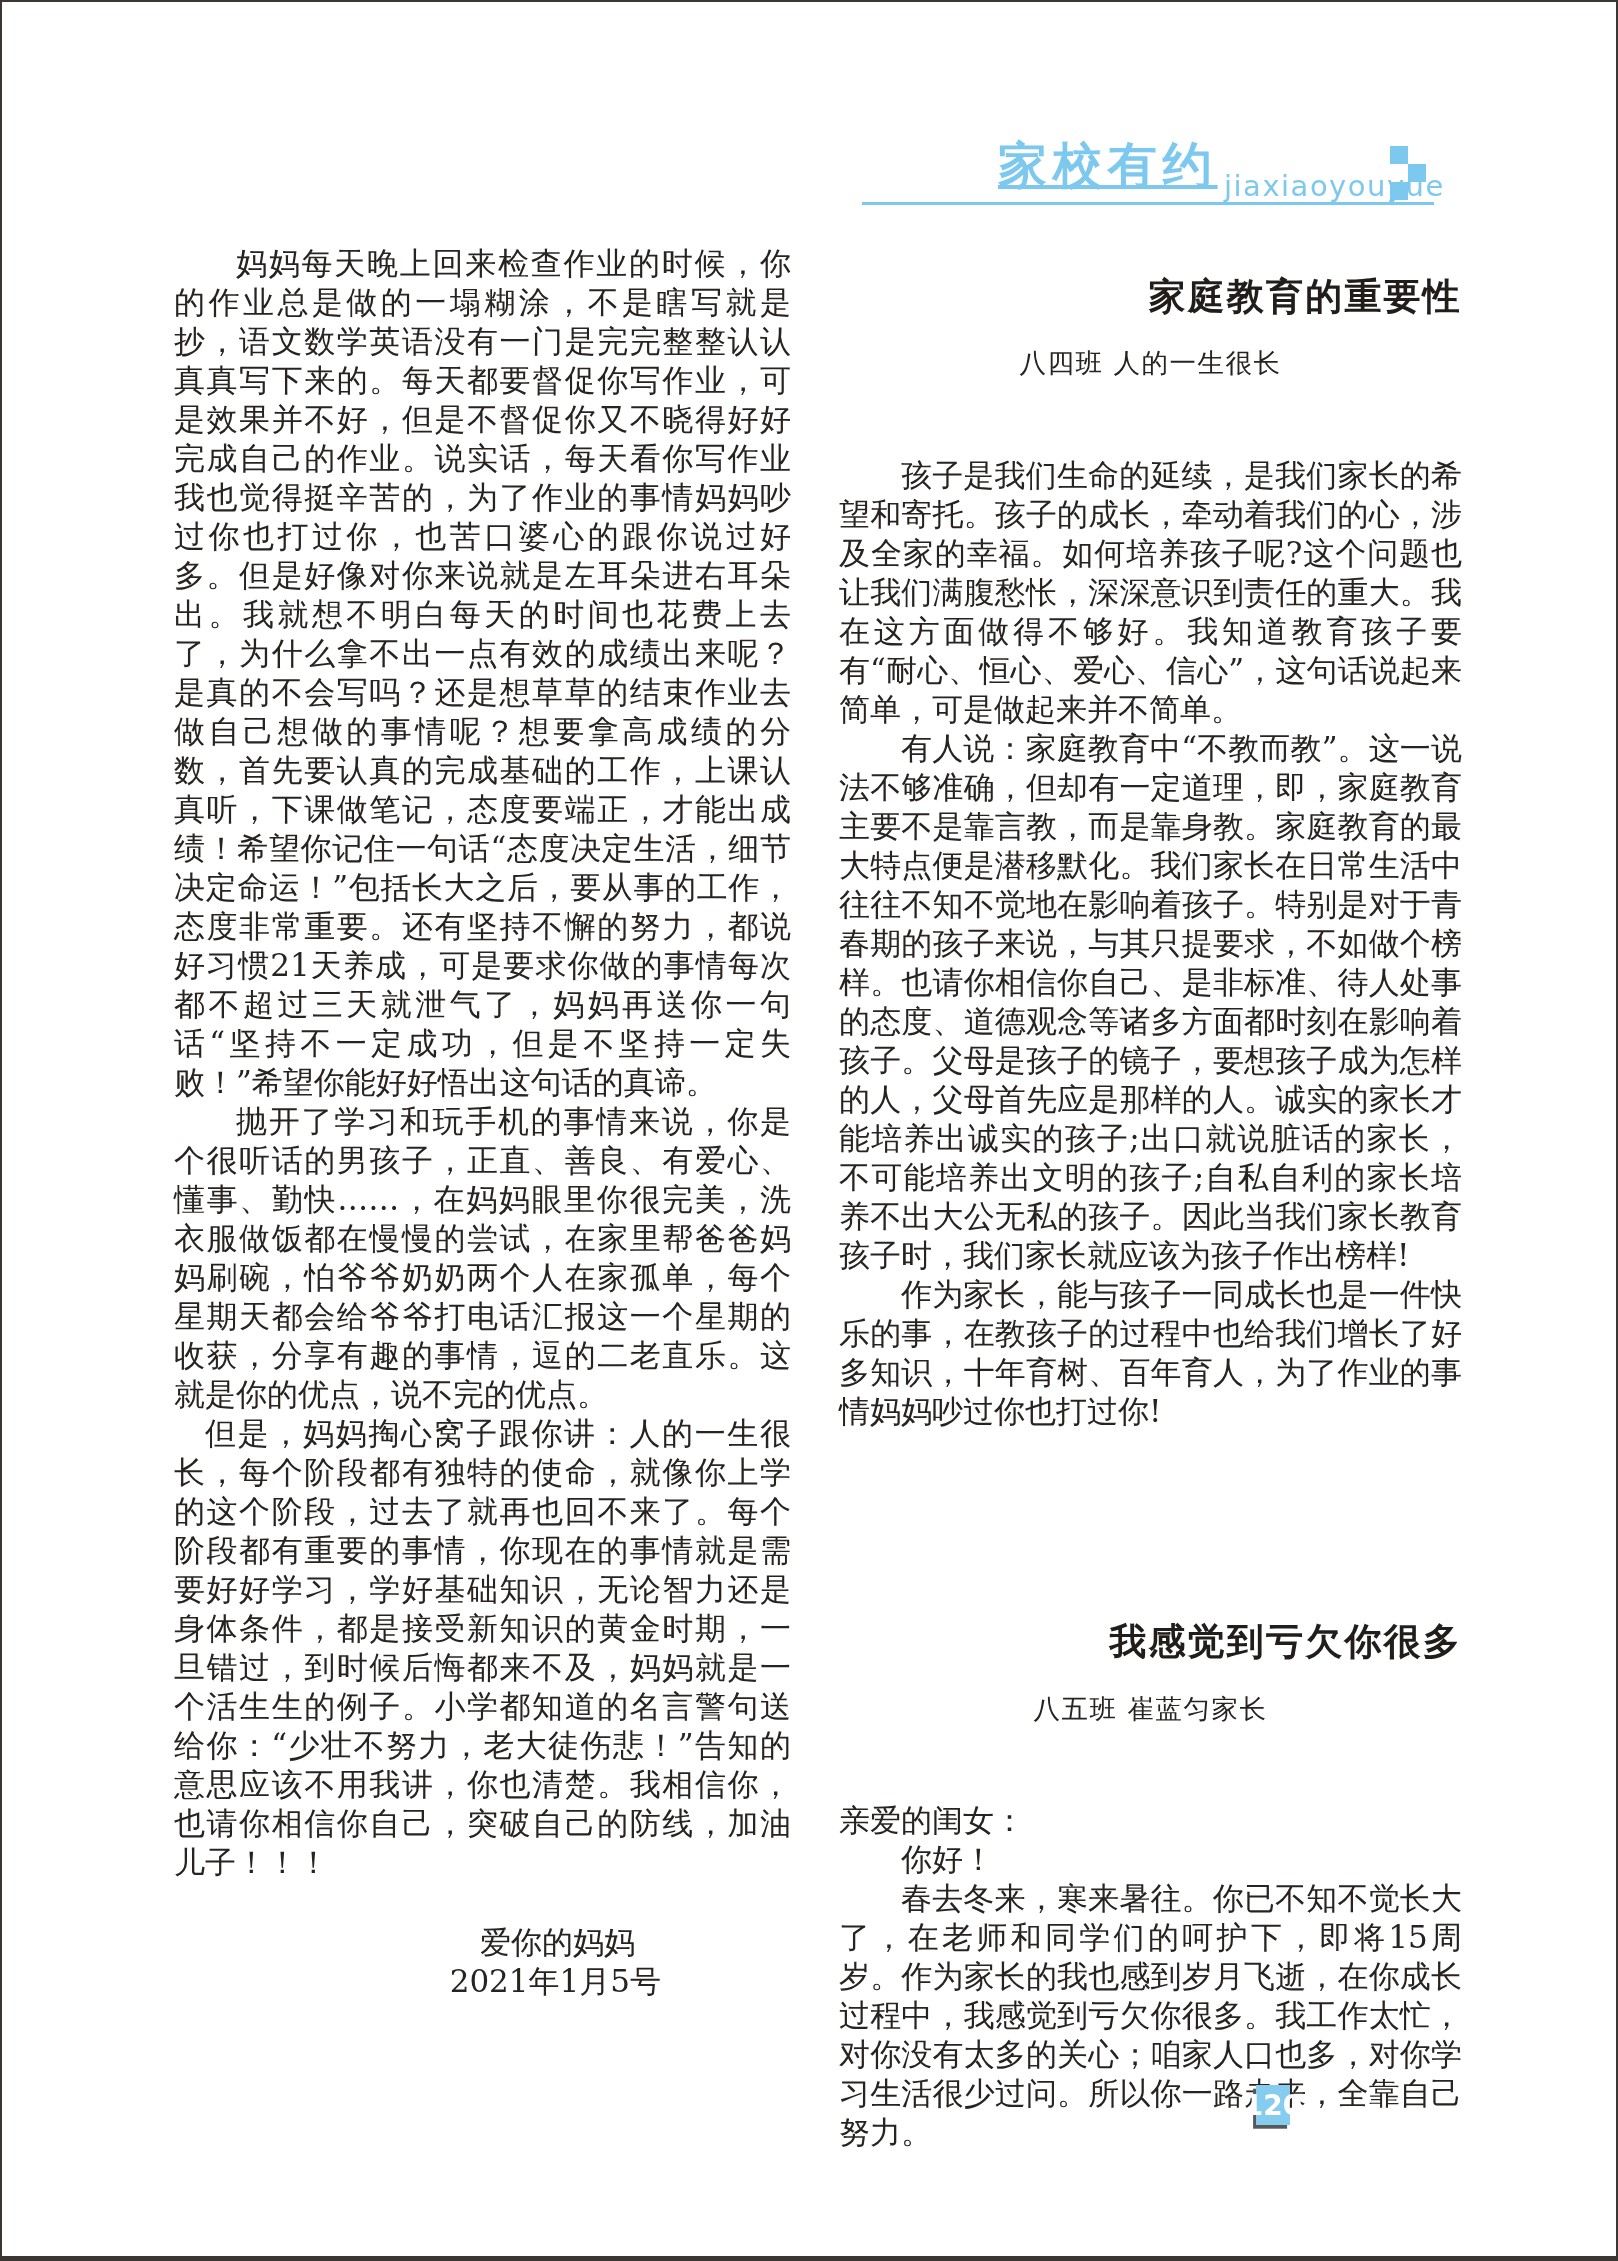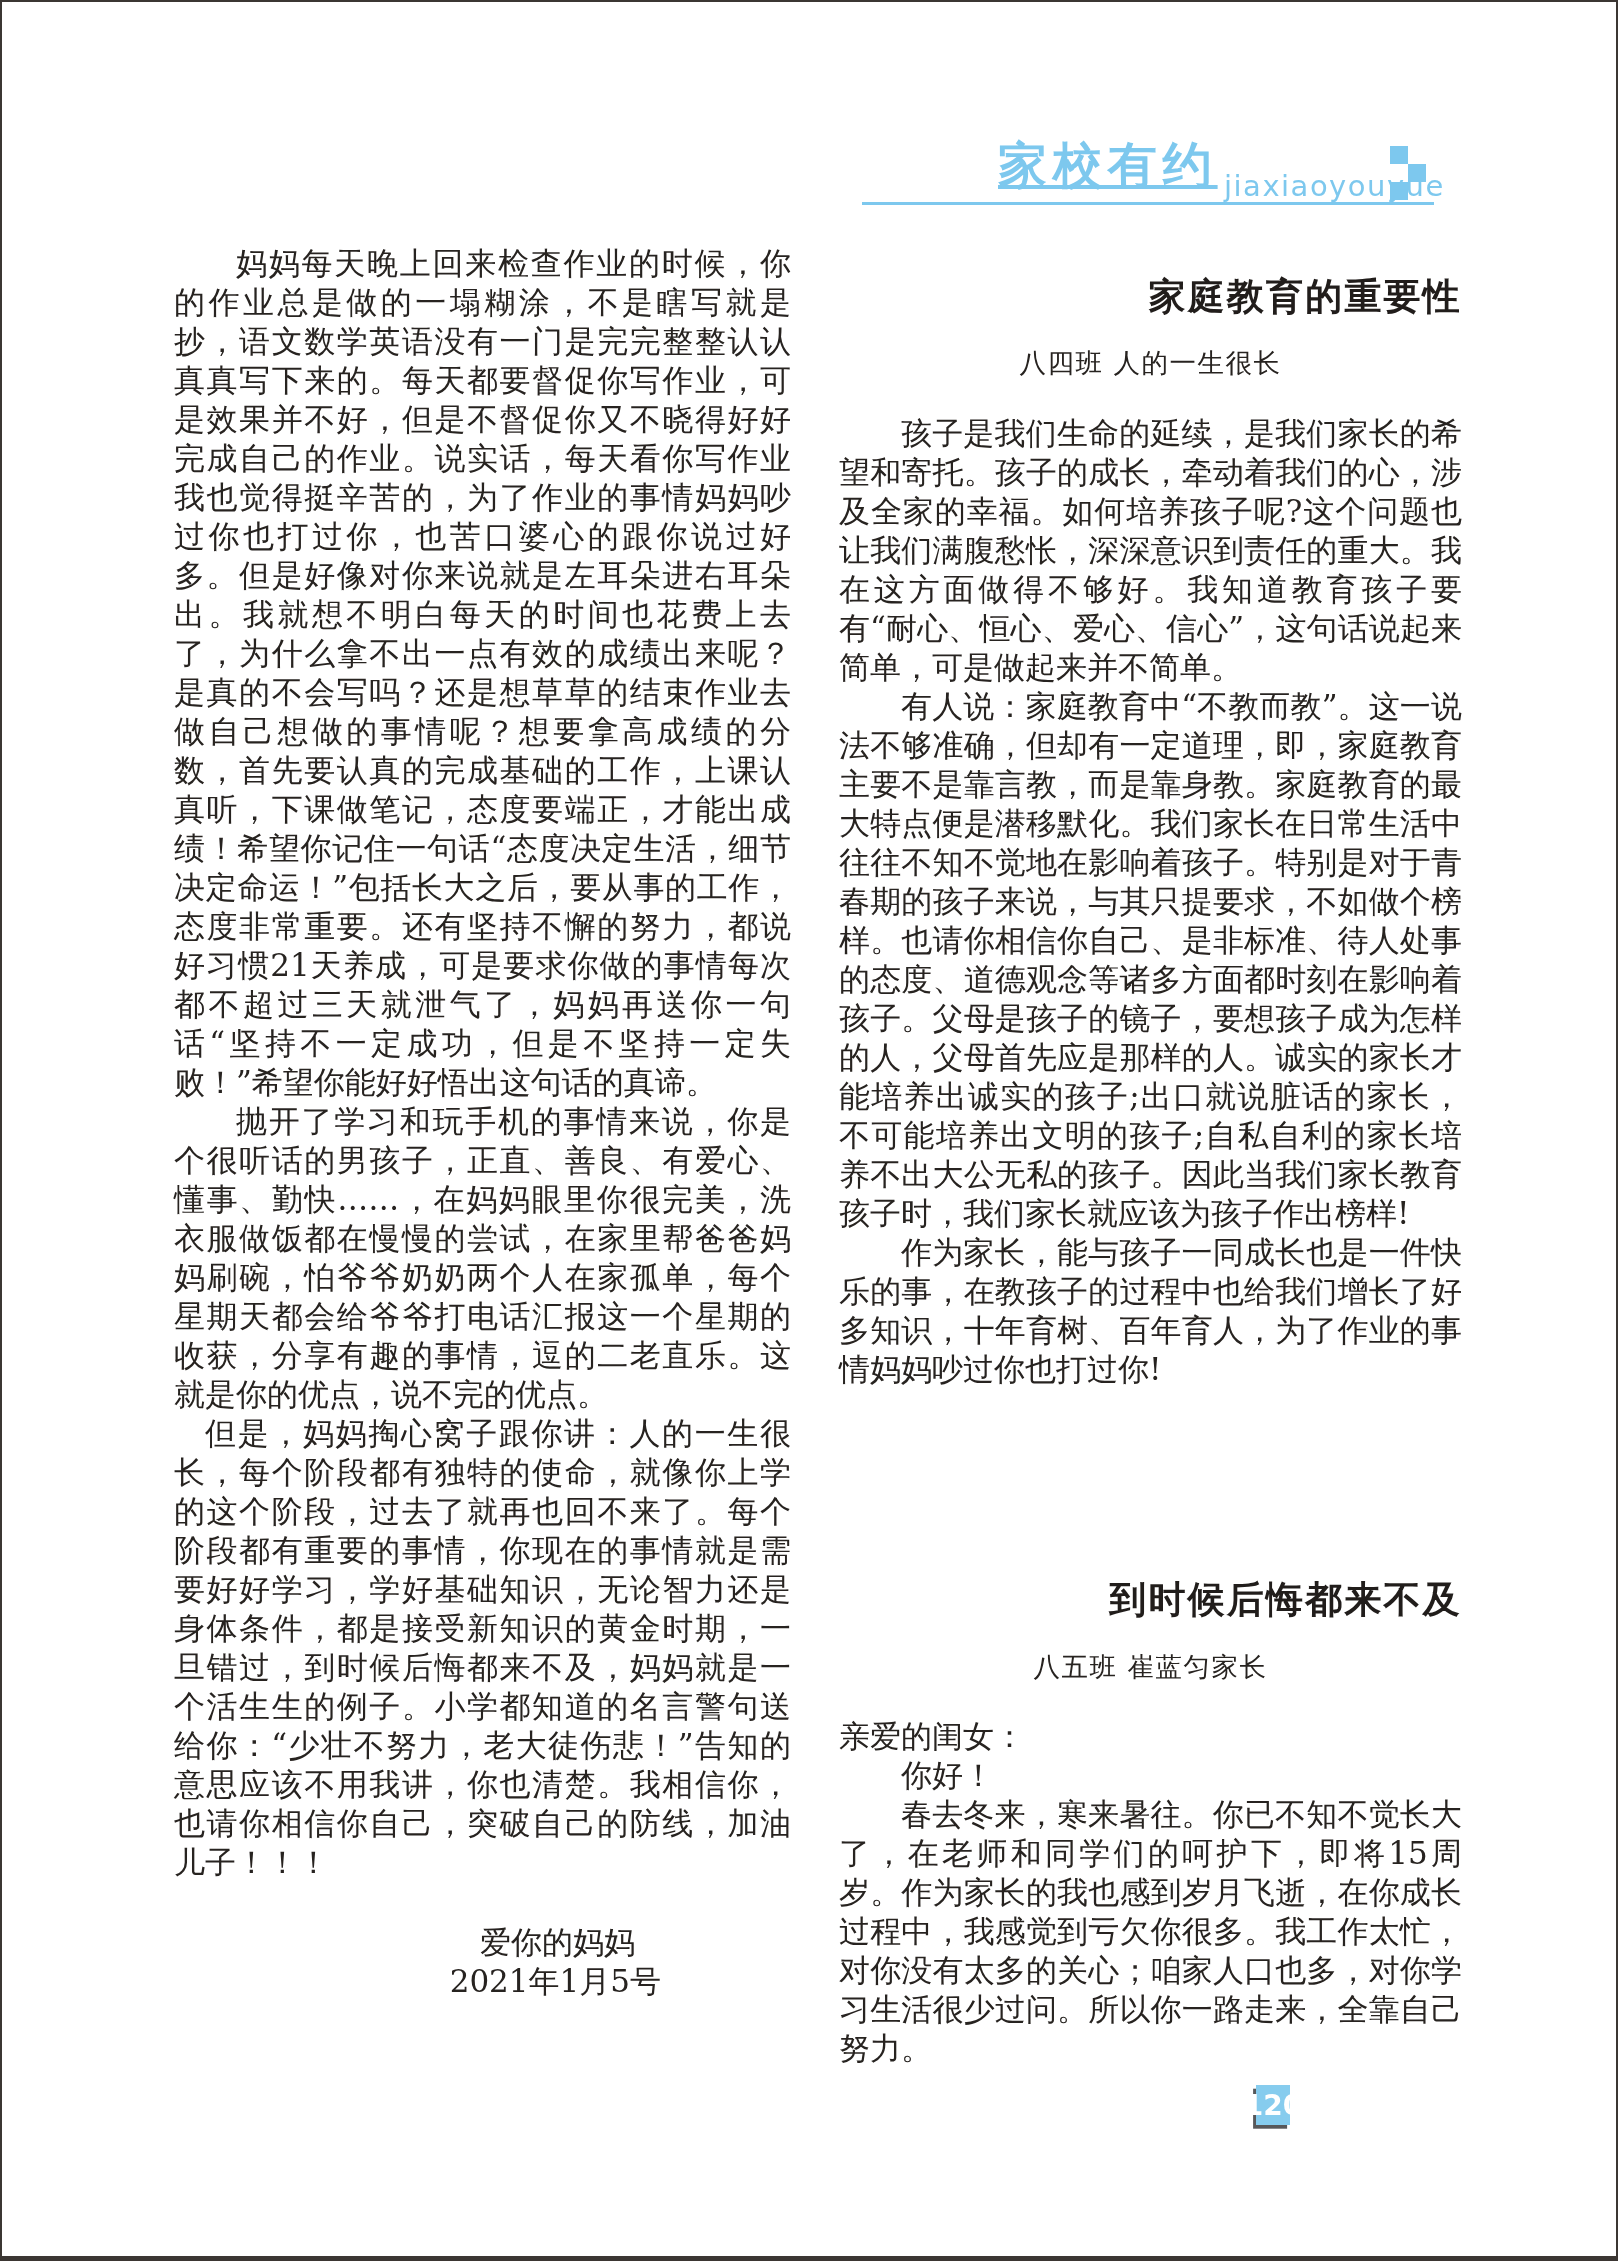--- a/index.html
+++ b/index.html
@@ -68,21 +68,21 @@
     font-weight:bold;text-align:right;
     letter-spacing:2.2px;
     color:#211d1b;
   }
   .byline{
     text-align:center;
     font-size:26.5px;line-height:1.2;
     margin-top:29px;
     letter-spacing:1.5px;
   }
-  .col-right article > p:first-of-type{margin-top:35px;}
+  .col-right article > p:first-of-type{margin-top:77px;}
   .article2{display:block;margin-top:188px;}
   .article2 .salutation{margin-top:71px;}
   
   .page-number{
     position:absolute;left:1256px;top:2085px;
     width:34px;height:40px;
     background:var(--badge,#86ccee);
     box-shadow:-2.9px 3.7px 0 var(--badge_shadow,#57585a);
     display:flex;align-items:center;justify-content:center;
     color:#ffffff;
@@ -118,21 +118,21 @@
 
   <section class="col col-right">
     <article>
       <h2>家庭教育的重要性</h2>
       <div class="byline">八四班 人的一生很长</div>
       <p>孩子是我们生命的延续，是我们家长的希望和寄托。孩子的成长，牵动着我们的心，涉及全家的幸福。如何培养孩子呢?这个问题也让我们满腹愁怅，深深意识到责任的重大。我在这方面做得不够好。我知道教育孩子要有“耐心、恒心、爱心、信心”，这句话说起来简单，可是做起来并不简单。</p>
       <p>有人说：家庭教育中“不教而教”。这一说法不够准确，但却有一定道理，即，家庭教育主要不是靠言教，而是靠身教。家庭教育的最大特点便是潜移默化。我们家长在日常生活中往往不知不觉地在影响着孩子。特别是对于青春期的孩子来说，与其只提要求，不如做个榜样。也请你相信你自己、是非标准、待人处事的态度、道德观念等诸多方面都时刻在影响着孩子。父母是孩子的镜子，要想孩子成为怎样的人，父母首先应是那样的人。诚实的家长才能培养出诚实的孩子;出口就说脏话的家长，不可能培养出文明的孩子;自私自利的家长培养不出大公无私的孩子。因此当我们家长教育孩子时，我们家长就应该为孩子作出榜样!</p>
       <p>作为家长，能与孩子一同成长也是一件快乐的事，在教孩子的过程中也给我们增长了好多知识，十年育树、百年育人，为了作业的事情妈妈吵过你也打过你!</p>
     </article>
     <article class="article2">
-      <h2>到时候后悔都来不及</h2>
+      <h2>我感觉到亏欠你很多</h2>
       <div class="byline">八五班 崔蓝匀家长</div>
       <p class="salutation noindent">亲爱的闺女：</p>
       <p>你好！</p>
       <p>春去冬来，寒来暑往。你已不知不觉长大了，在老师和同学们的呵护下，即将15周岁。作为家长的我也感到岁月飞逝，在你成长过程中，我感觉到亏欠你很多。我工作太忙，对你没有太多的关心；咱家人口也多，对你学习生活很少过问。所以你一路走来，全靠自己努力。</p>
     </article>
   </section>
 
   <div class="page-number">
     <span>120</span>
   </div>

